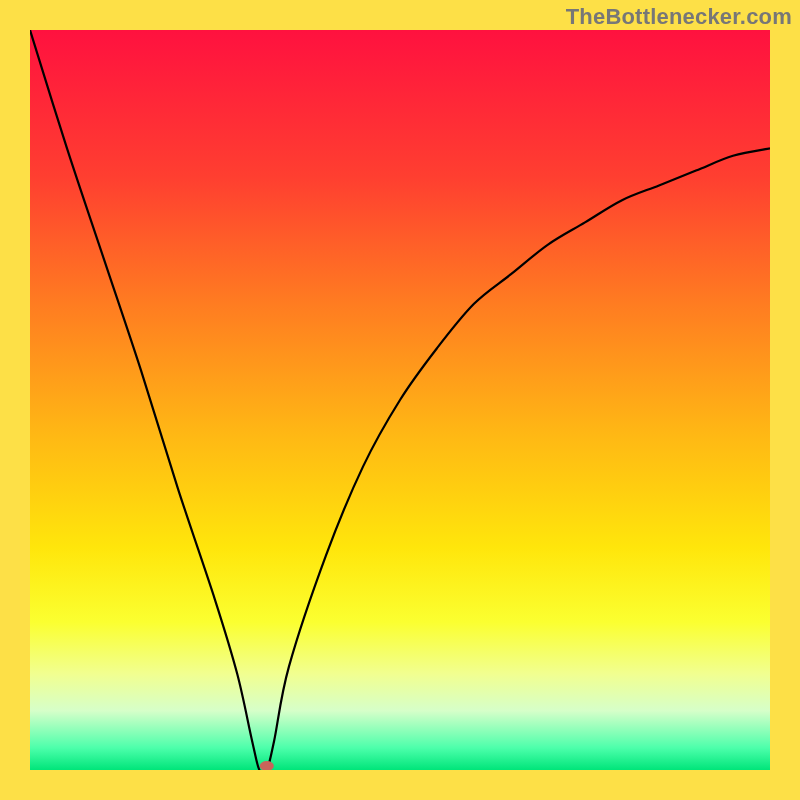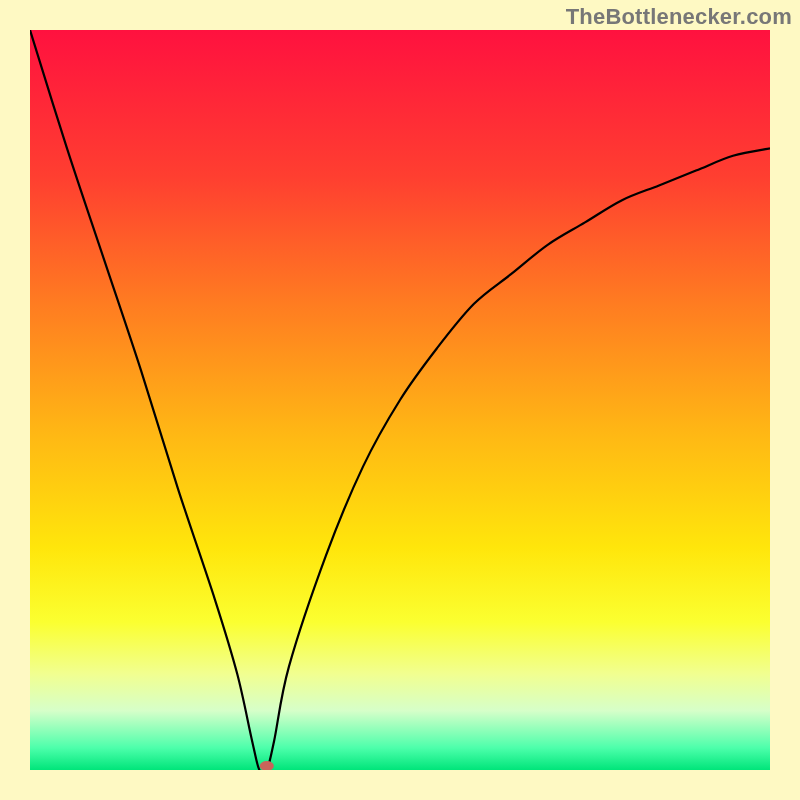--- a/index.html
+++ b/index.html
@@ -8,21 +8,21 @@
     width: 800px;
     height: 800px;
     background: #000;
     font-family: Arial, Helvetica, sans-serif;
     overflow: hidden;
   }
   .frame {
     position: relative;
     width: 800px;
     height: 800px;
-    background: #fef9c3;
+    background: #fde047;
   }
   .attribution {
     position: absolute;
     top: 4px;
     right: 8px;
     color: #777;
     font-size: 22px;
     font-weight: 600;
     letter-spacing: 0.2px;
     z-index: 30;

